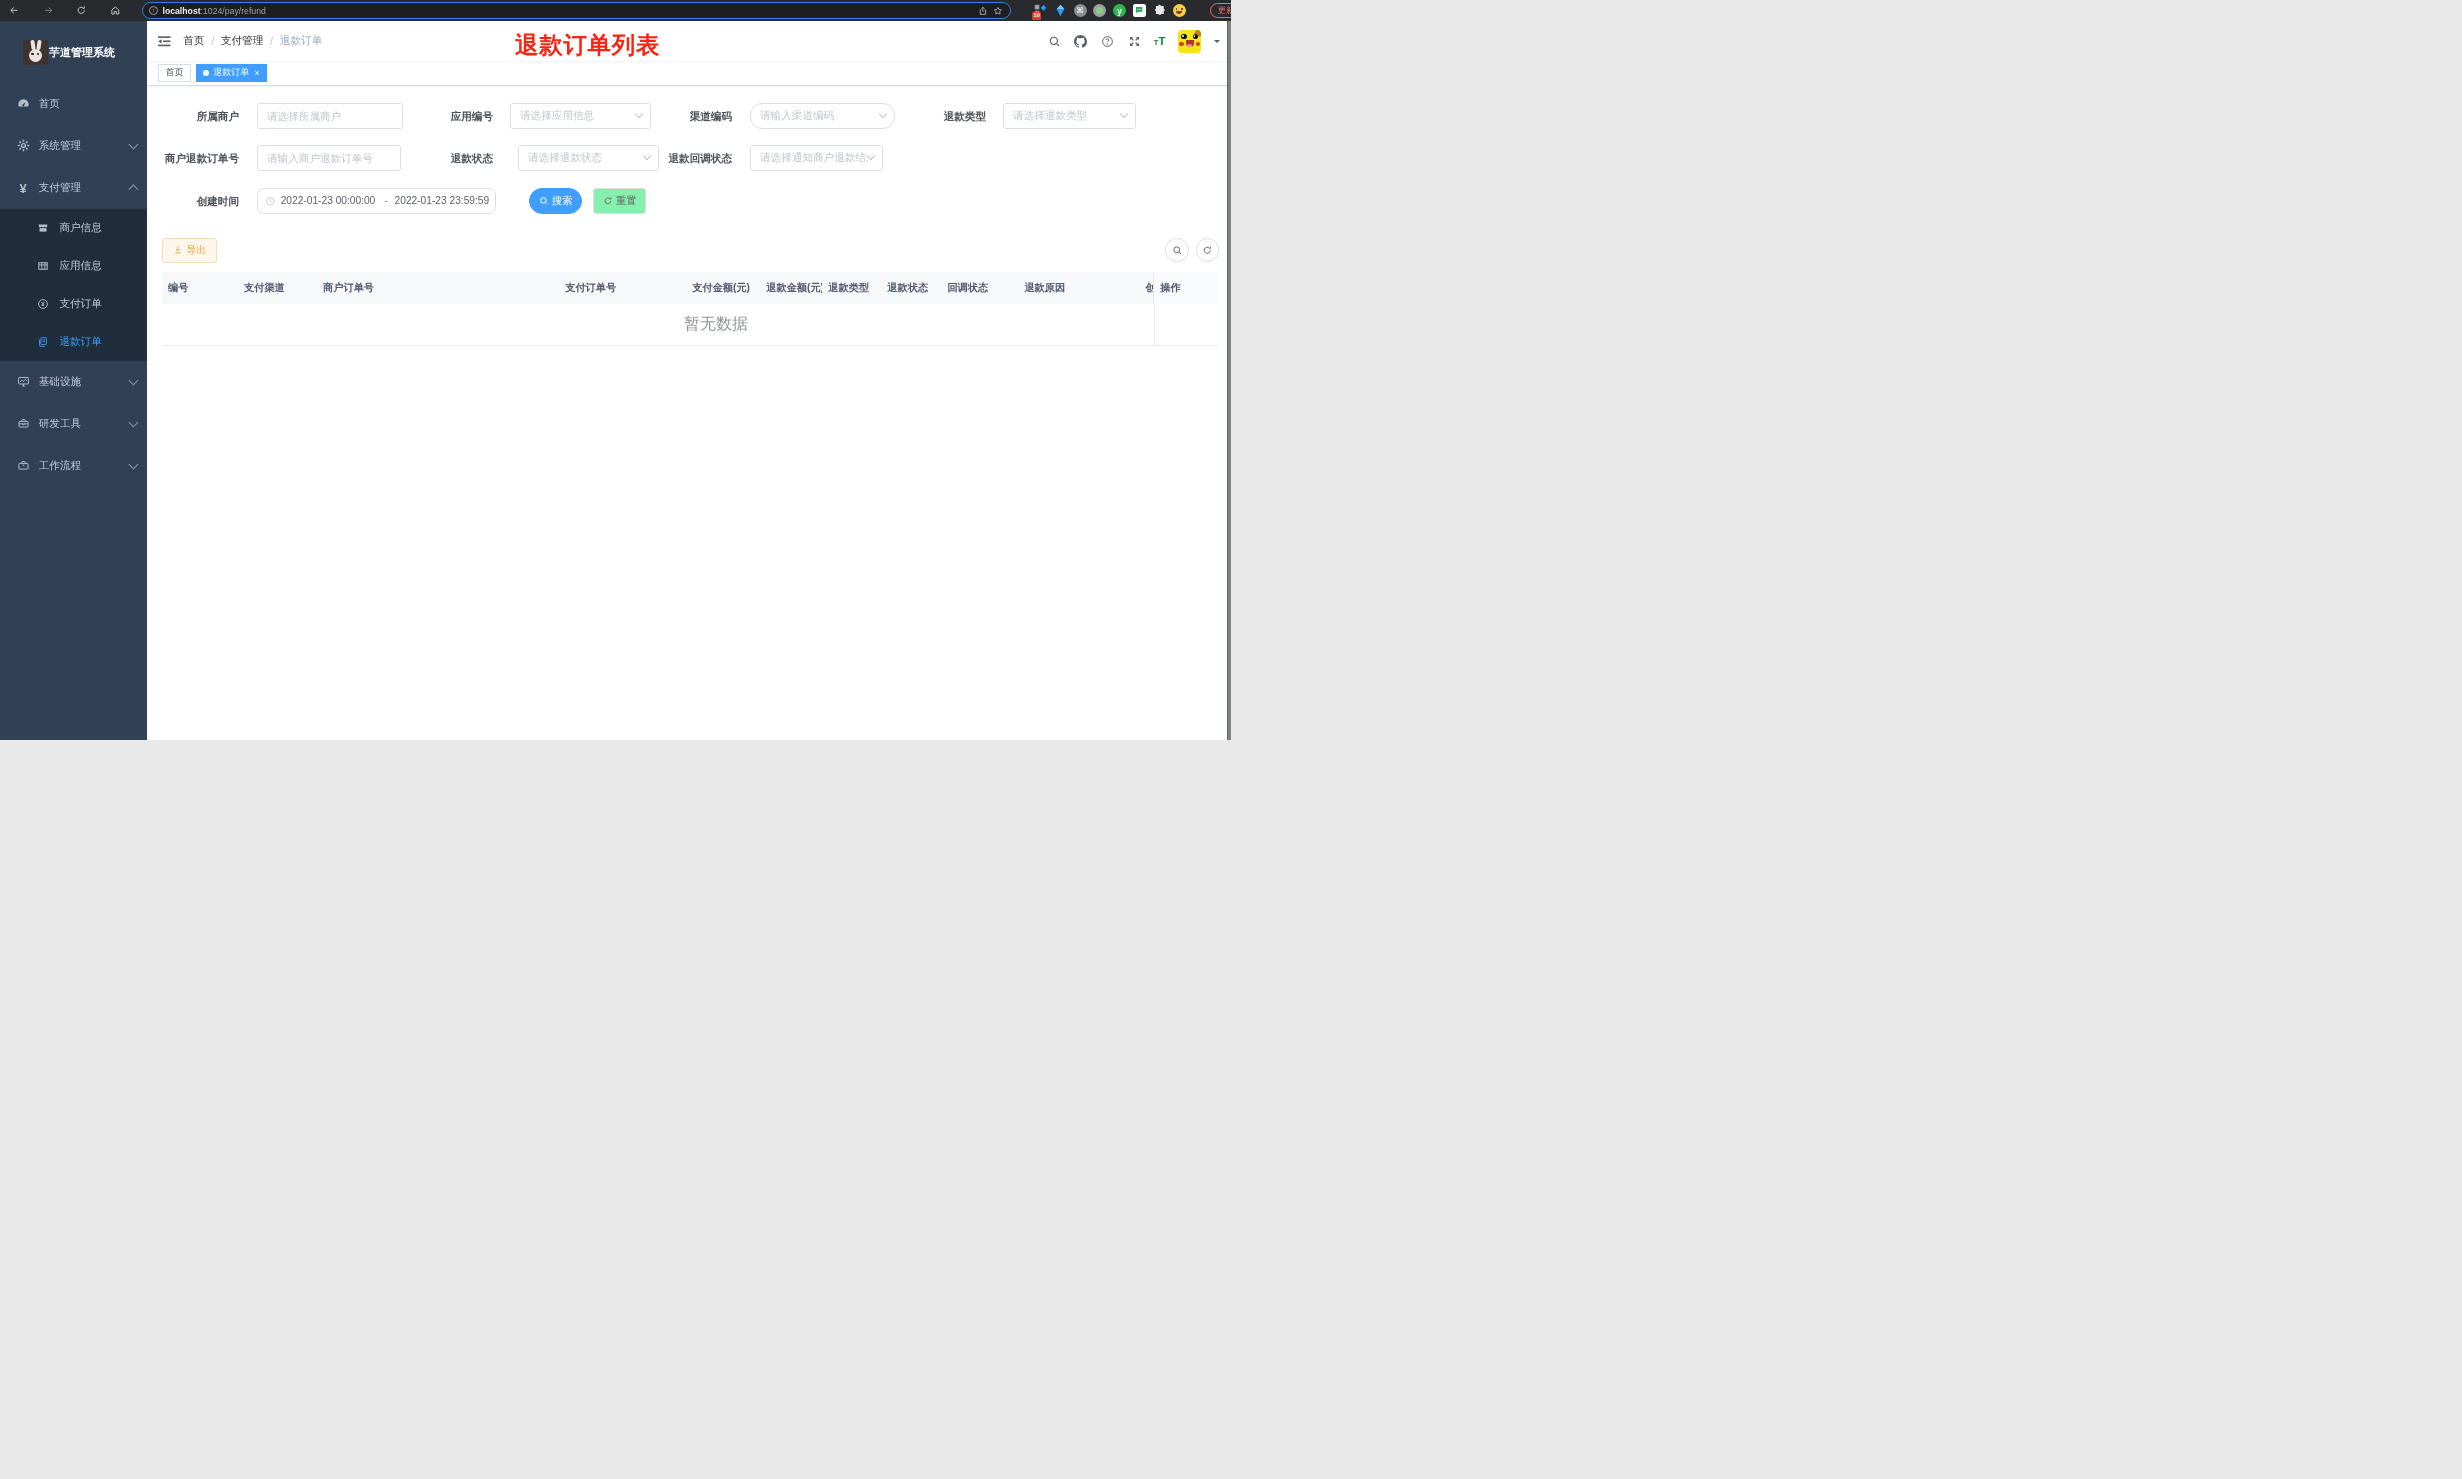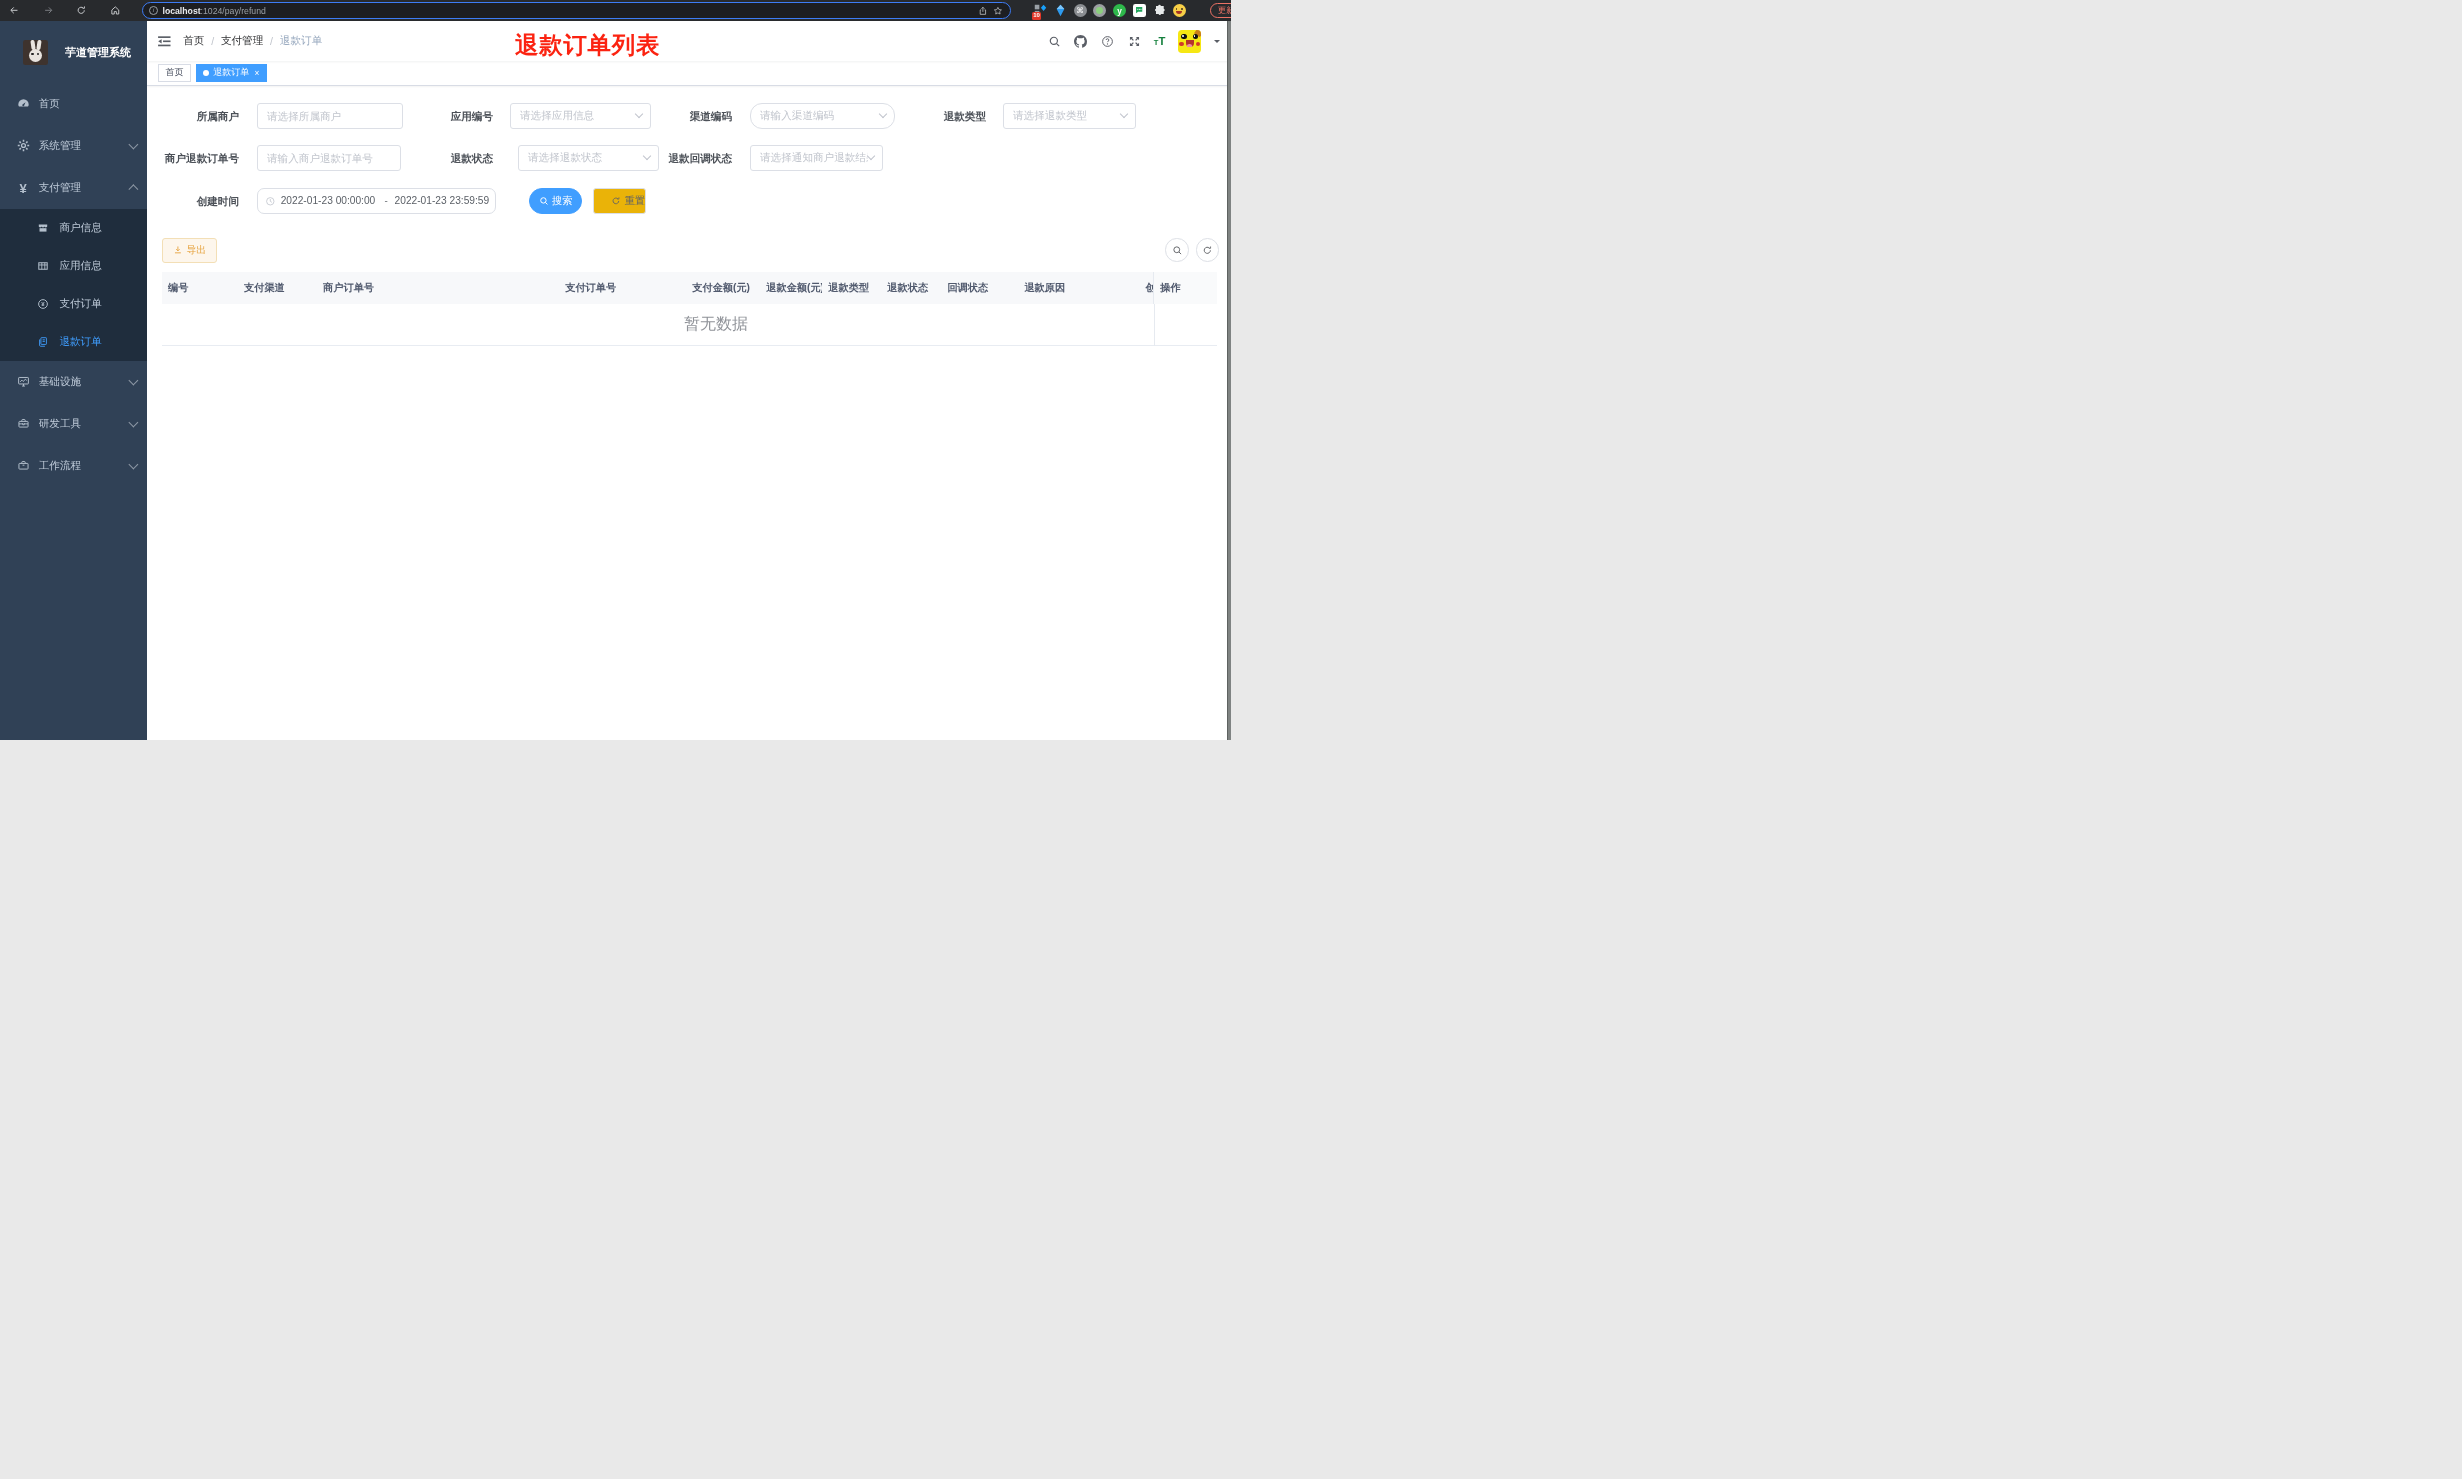--- a/index.html
+++ b/index.html
@@ -24,21 +24,21 @@
   .circ { width:13px; height:13px; border-radius:50%; display:flex; align-items:center; justify-content:center; font-size:7.6px;}
   .update-pill { border:0.8px solid #ec7265; color:#ec7265; border-radius:7.6px; font-size:8.3px; padding:0.8px 6.8px 1.5px; background:transparent; margin-left:4.5px; cursor:pointer; white-space:nowrap;}
   .kebab { color:#ec7265; font-size:9.8px; letter-spacing:0; margin:0 0 0 1.5px; cursor:pointer;}
 
   
   .page { position:relative; display:flex; height:719px; }
   .win-scrollbar { position:absolute; right:0; top:0; bottom:0; width:3.8px; background:#7f8382; border-left:0.8px solid #5e6261; z-index:40;}
 
   
   .sidebar { width:147px; flex:none; background:#304156; color:#bfcbd9; overflow:hidden;}
-  .logo-row { height:62px; display:flex; align-items:center; padding-left:23px; gap:17px;}
+  .logo-row { height:62px; display:flex; align-items:center; padding-left:23px; gap:1px;}
   .logo-img { width:25px; height:25px; border-radius:2.3px; background:#3e332e; position:relative; overflow:hidden; flex:none;}
   .logo-img .bunny-head{position:absolute; left:6px; top:9px; width:13px; height:13px; background:#e9e4df; border-radius:50%;}
   .logo-img .ear{position:absolute; width:3.8px; height:9.8px; background:#e9e4df; border-radius:2.3px; top:0.8px;}
   .logo-img .ear.l{left:8.3px; transform:rotate(-8deg);} .logo-img .ear.r{left:13.6px; transform:rotate(8deg);}
   .logo-img .eye{position:absolute; width:2.3px; height:2.3px; background:#222; border-radius:50%; top:13.6px;}
   .logo-img .eye.l{left:8.3px;} .logo-img .eye.r{left:13.6px;}
   .logo-title { color:#fff; font-weight:700; font-size:11px; white-space:nowrap;}
   .menu { }
   .m-item { height:42px; display:flex; align-items:center; padding:0 10.6px 0 16px; gap:8.3px; font-size:10.6px; cursor:pointer; position:relative;}
   .m-item .mi { width:14.4px; height:14.4px; flex:none; color:#b3bfcc; display:flex; align-items:center; justify-content:center;}
@@ -99,21 +99,21 @@
   input.fc::placeholder { color:#c0c4cc; }
   .date-range { gap:5.3px; cursor:pointer; padding-left:6.8px;border-radius:7px;}
   .date-range .clock { width:10.6px; height:10.6px; color:#c0c4cc; flex:none;}
   .date-range .dv { color:#5b6067; font-size:10.2px; white-space:nowrap; overflow:hidden; flex:none;}
   .date-range .dv.d1{ width:97px;}
   .date-range .dv.d2{ width:98px;}
   .date-range .dsep { color:#5b6067; font-size:9.8px; flex:none; margin:0 1.5px;}
   .btn { position:absolute; height:26.5px; border-radius:3px; font-size:10.2px; display:flex; align-items:center; justify-content:center; gap:3.8px; cursor:pointer; border:0.8px solid transparent;}
   .btn svg { width:9.8px; height:9.8px;}
   .btn-primary { background:#409eff; color:#fff; border-color:#409eff;}
-  .btn-plain { background:#eab308; color:#606266; border-color:#dcdfe6;justify-content:flex-end;}
+  .btn-plain { background:#86efac; color:#606266; border-color:#dcdfe6;}
 
   
   .toolbar-row { margin-top:13px; height:25px; display:flex; align-items:center; justify-content:space-between;}
   .btn-export { position:static; height:25px; padding:0 9.8px; background:#fdf6ec; border-color:#f3dfb6; color:#e6a23c; font-size:9.8px;}
   .right-tools { display:flex; align-items:center; gap:6.8px; margin-right:-3px;}
   .tool-circle { width:23.4px; height:23.4px; border-radius:50%; border:0.8px solid #dde0e6; background:#fff; color:#606266; display:flex; align-items:center; justify-content:center; cursor:pointer;}
   .tool-circle svg { width:10.6px; height:10.6px;}
 
   
   .table-wrap { position:relative; margin-top:9px; width:1055px;}

